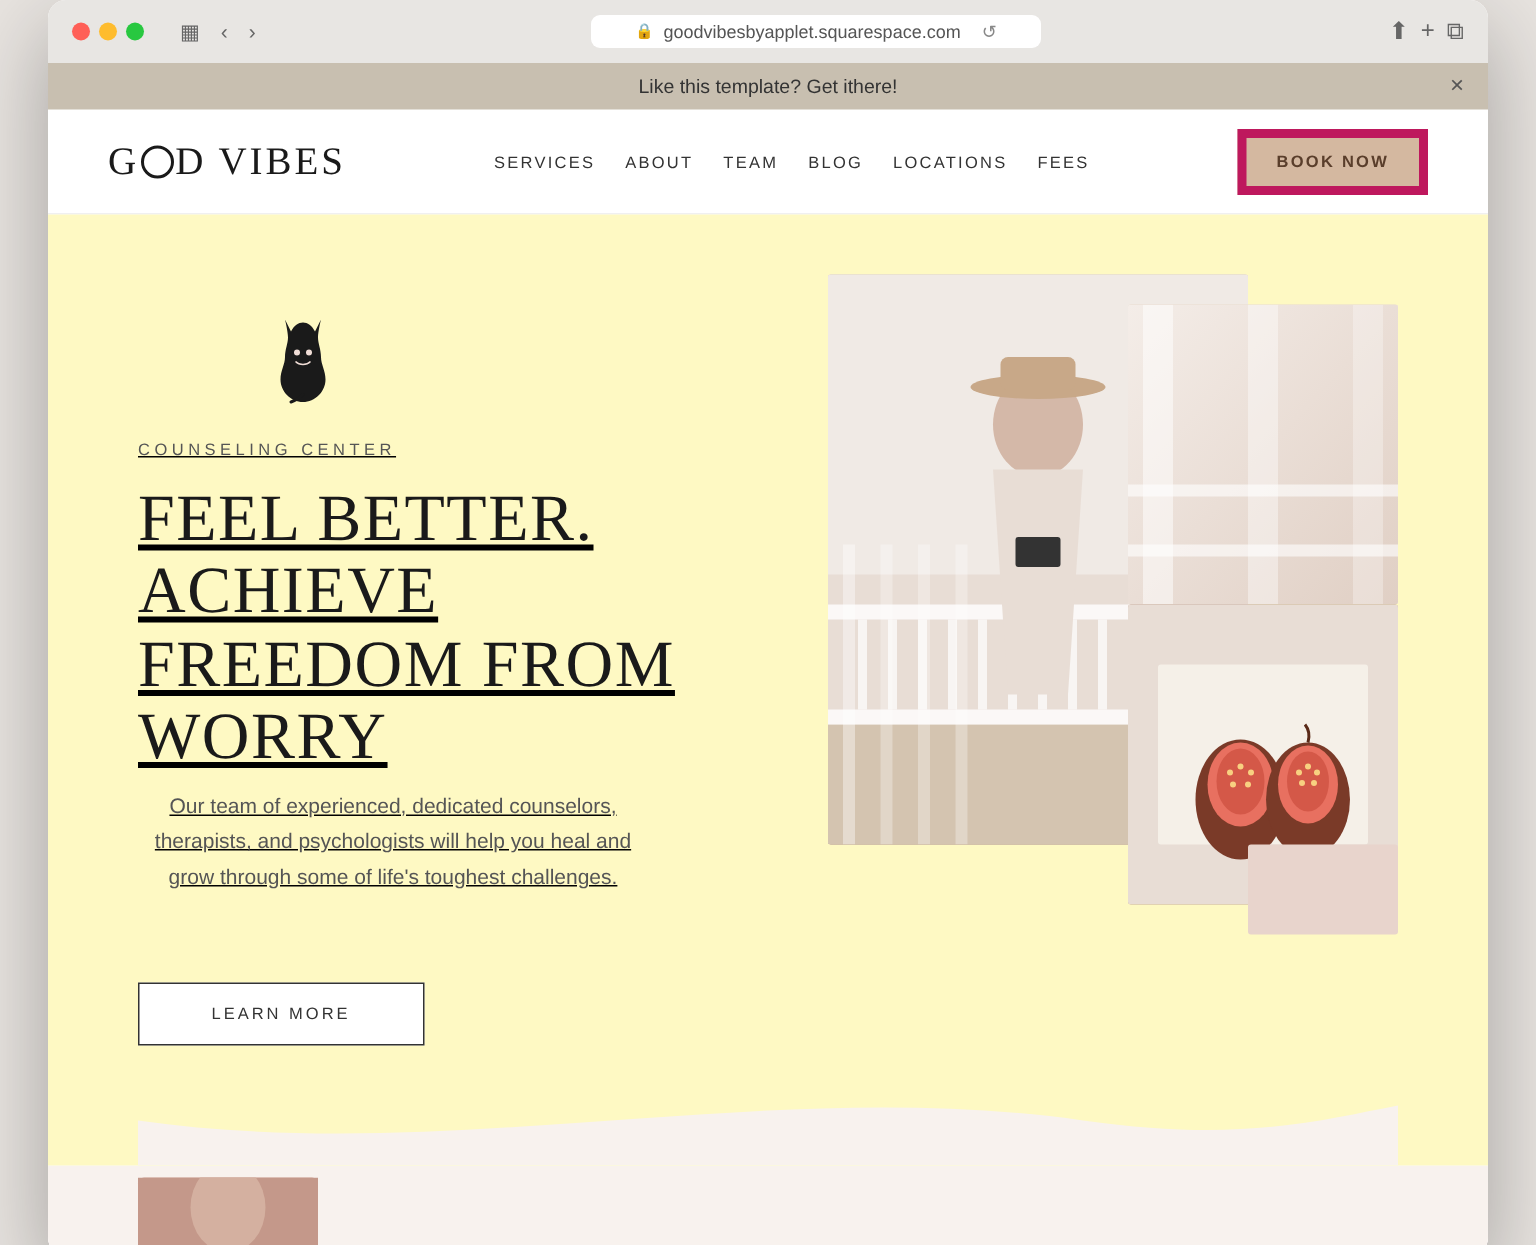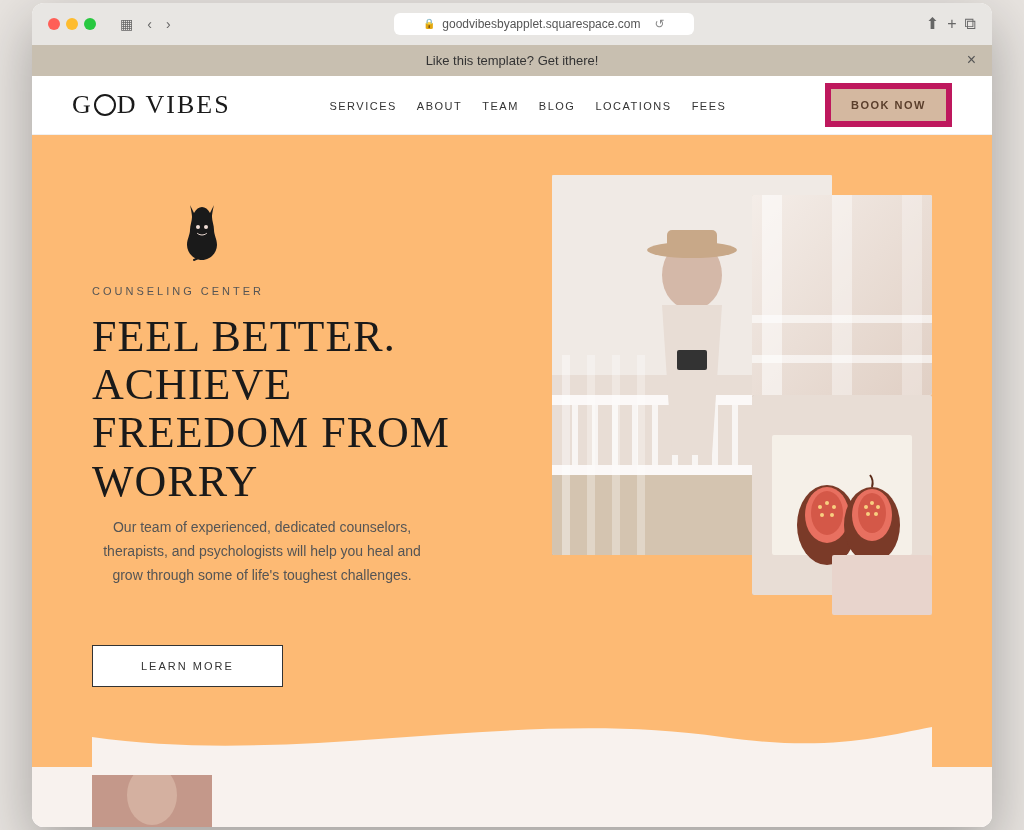--- a/index.html
+++ b/index.html
@@ -133,21 +133,21 @@
       background: white;
     }
 
     
     .nav {
       background: white;
       padding: 0 40px;
       display: flex;
       align-items: center;
       justify-content: space-between;
-      height: 59px;
+      height: 70px;
       border-bottom: 1px solid #f0f0f0;
     }
 
     .logo {
       font-size: 26px;
       font-weight: 400;
       letter-spacing: 2px;
       color: #1a1a1a;
       font-family: Georgia, 'Times New Roman', serif;
     }
@@ -188,25 +188,26 @@
       font-size: 11px;
       letter-spacing: 1.5px;
       font-weight: 600;
       text-transform: uppercase;
       cursor: pointer;
       text-decoration: none;
     }
 
     
     .hero {
-      background: #fdba74;
+      background: #fef9c3;
       padding: 40px 60px 0;
       position: relative;
       min-height: 480px;
       overflow: hidden;
+      text-decoration: underline;
     }
 
     .hero-content {
       display: flex;
       gap: 40px;
       align-items: flex-start;
     }
 
     .hero-left {
       flex: 0 0 420px;

